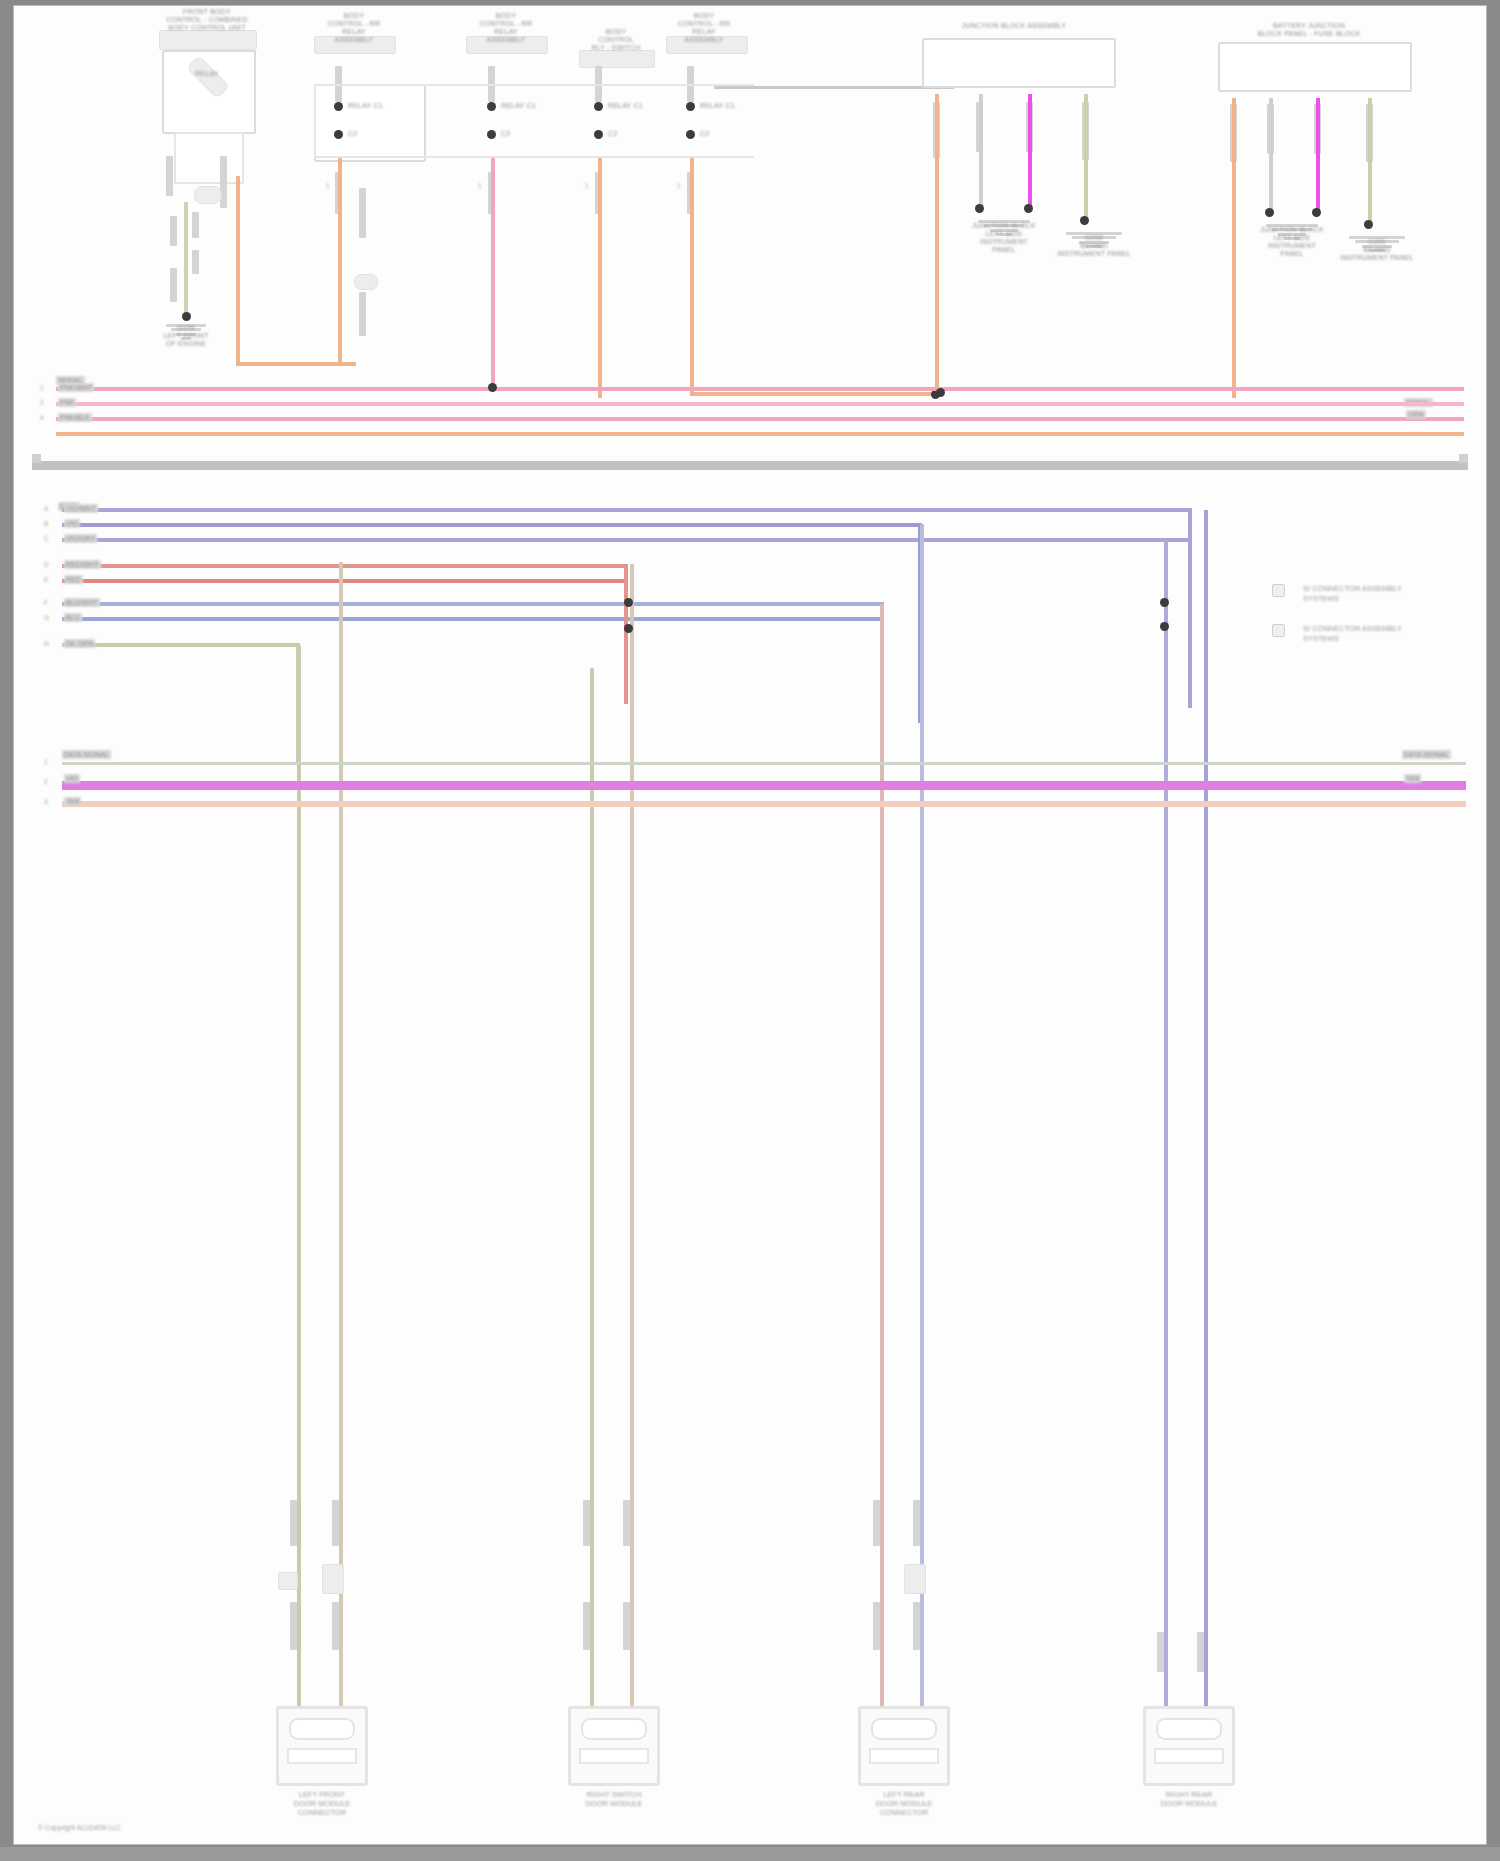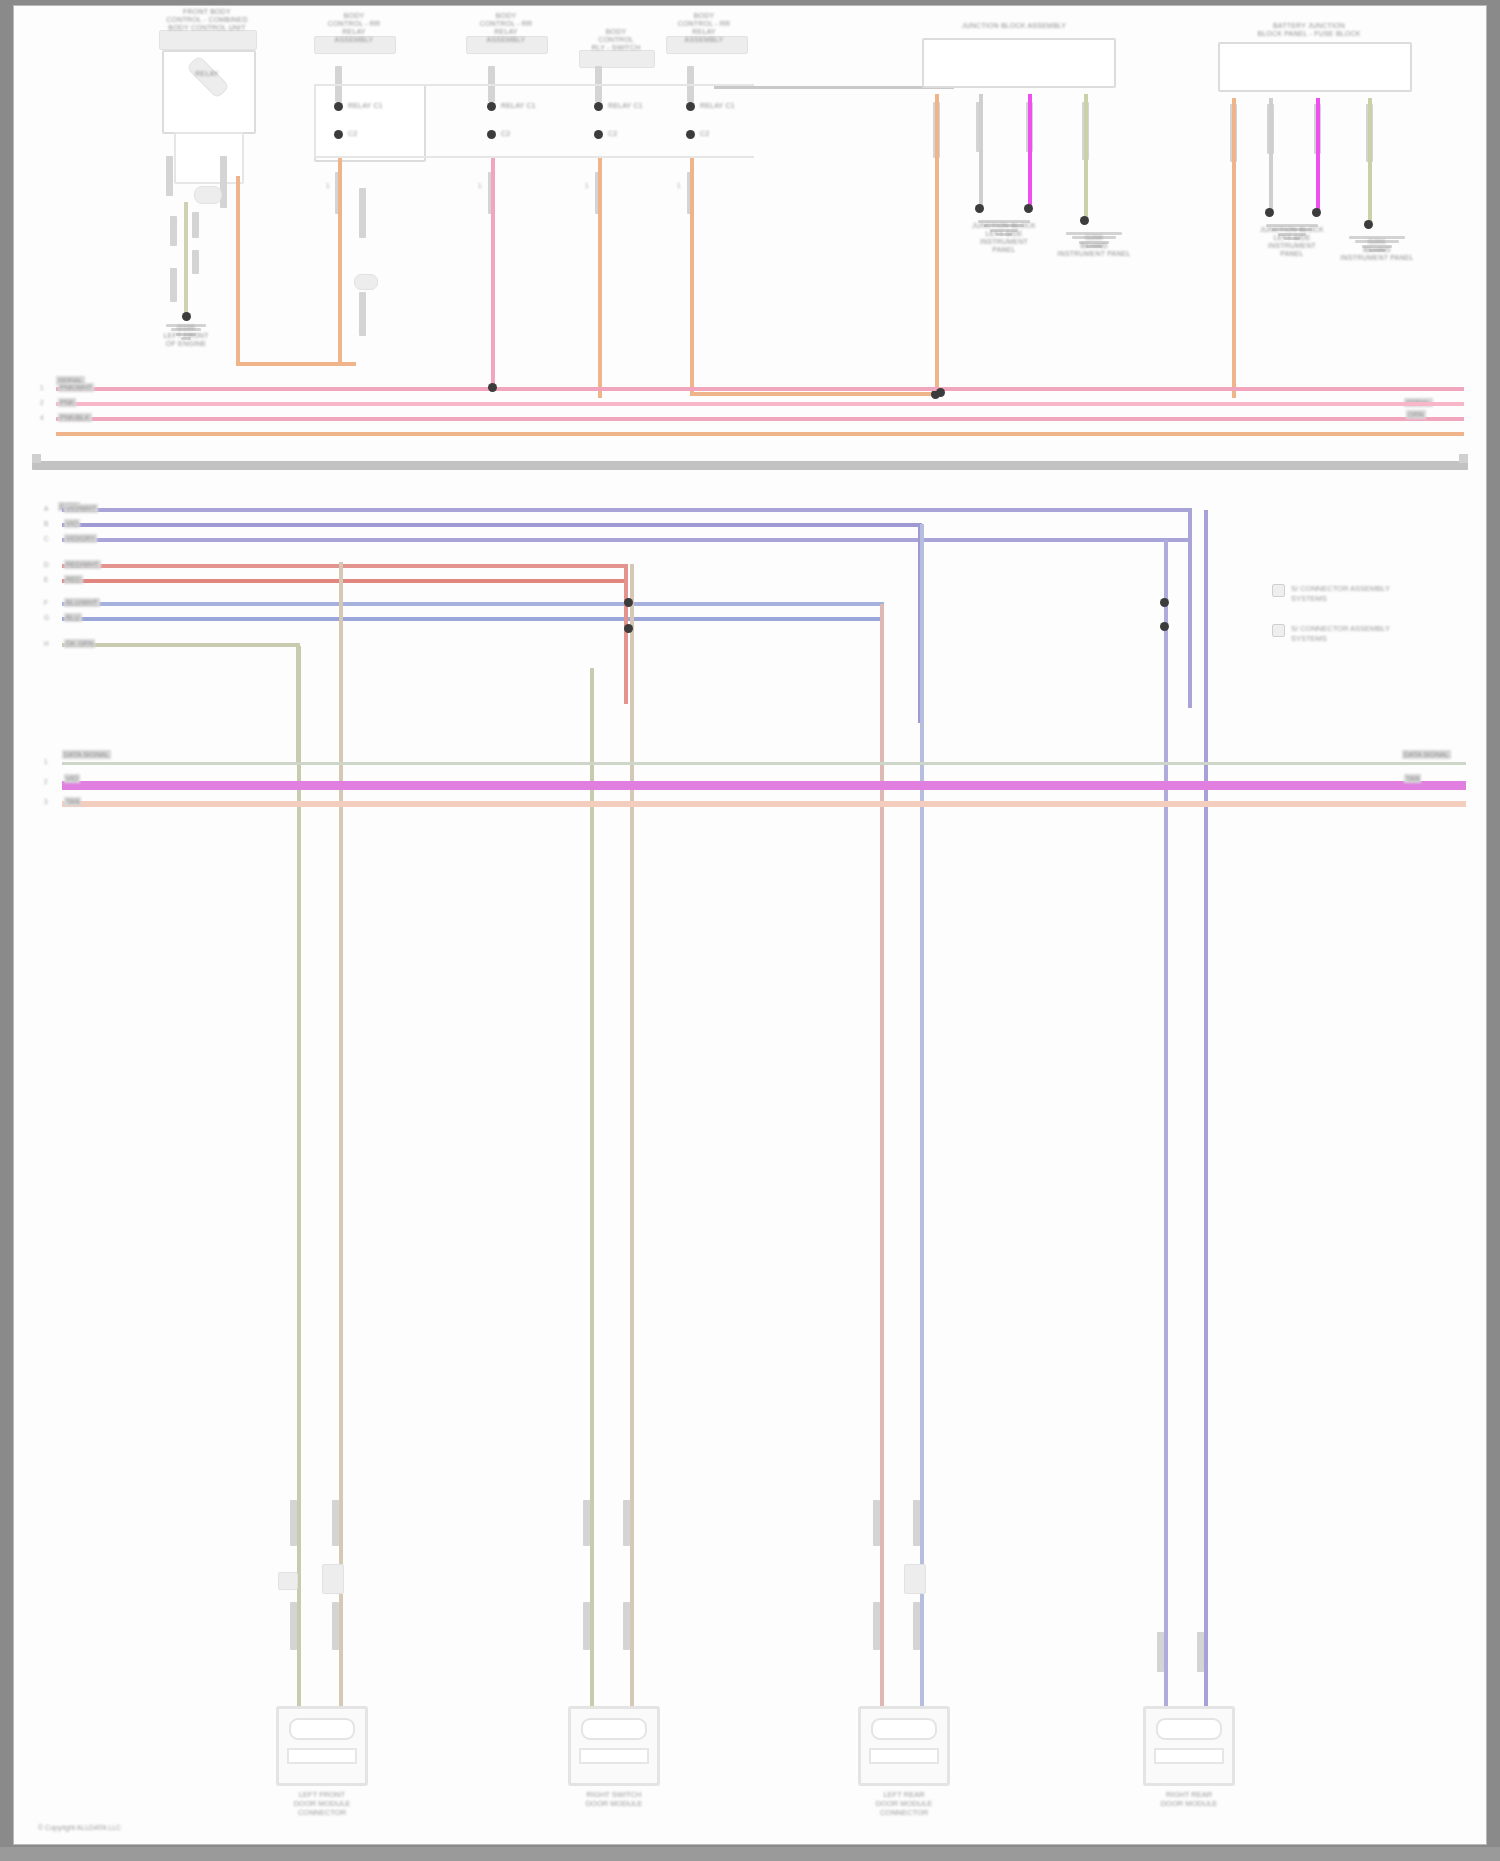--- a/index.html
+++ b/index.html
@@ -26,21 +26,21 @@
   .gnd{position:absolute;transform:translateX(-50%);}
   .gnd i{display:block;margin:1.5px auto;background:#d3d3d3;height:3px;border-radius:1px;}
   
   .conn{position:absolute;transform:translateX(-50%);}
   .conn .body{width:86px;height:74px;border:3px solid #e4e4e4;background:#fafafa;border-radius:3px;}
   .conn .slot{margin:9px auto 0;width:62px;height:18px;border:2px solid #e4e4e4;border-radius:9px;background:#fff;}
   .conn .bar{margin:8px auto 0;width:66px;height:12px;border:2px solid #e6e6e6;background:#fff;}
   .conn .txt{margin-top:4px;text-align:center;color:#9a9a9a;font-size:7.5px;line-height:9px;
              filter:blur(0.85px);white-space:pre-line;}
   
-  #legend .row{position:absolute;display:flex;gap:6px;align-items:flex-start;}
+  #legend .row{position:absolute;display:flex;gap:18px;align-items:flex-start;}
   #legend .sym{width:11px;height:11px;border:1px solid #d0d0d0;background:#efefef;border-radius:2px;
                flex:0 0 auto;filter:blur(0.5px);}
   #legend .tx{color:#9a9a9a;font-size:7.5px;line-height:9.5px;white-space:pre-line;filter:blur(0.85px);}
   
   #divider{position:absolute;left:18px;top:455px;width:1436px;height:9px;background:#c2c2c2;border-radius:1px;}
   #divider::before,#divider::after{content:"";position:absolute;top:-7px;width:9px;height:9px;background:#d0d0d0;}
   #divider::before{left:0;} #divider::after{right:0;}
   #copyright{position:absolute;left:24px;top:1818px;color:#9d9d9d;font-size:7px;filter:blur(0.9px);}
   #footerbar{position:absolute;left:0;bottom:0;width:100%;height:14px;background:#9a9a9a;}
   .pinno{position:absolute;color:#a6a6a6;font-size:6.5px;filter:blur(0.8px);}

